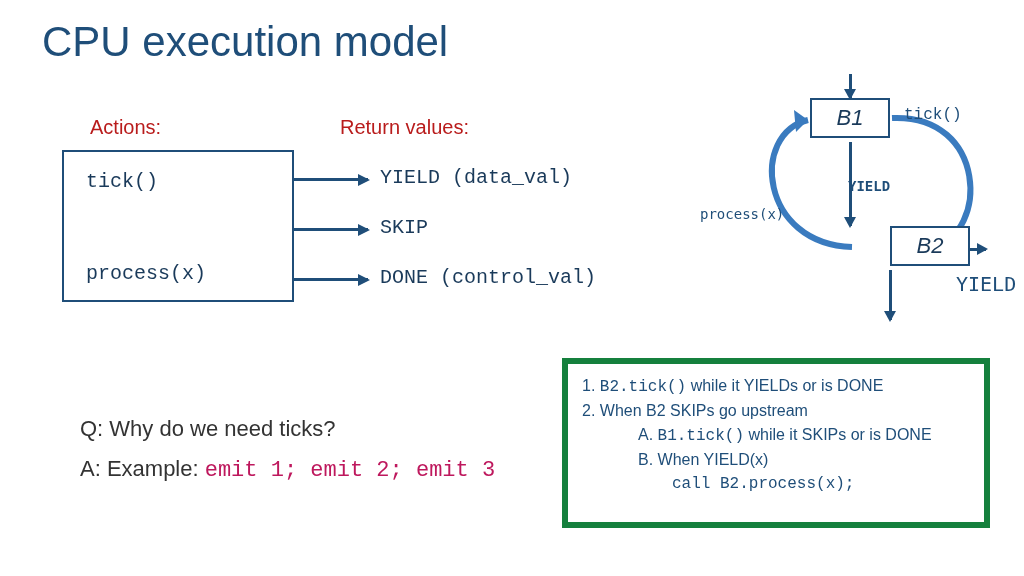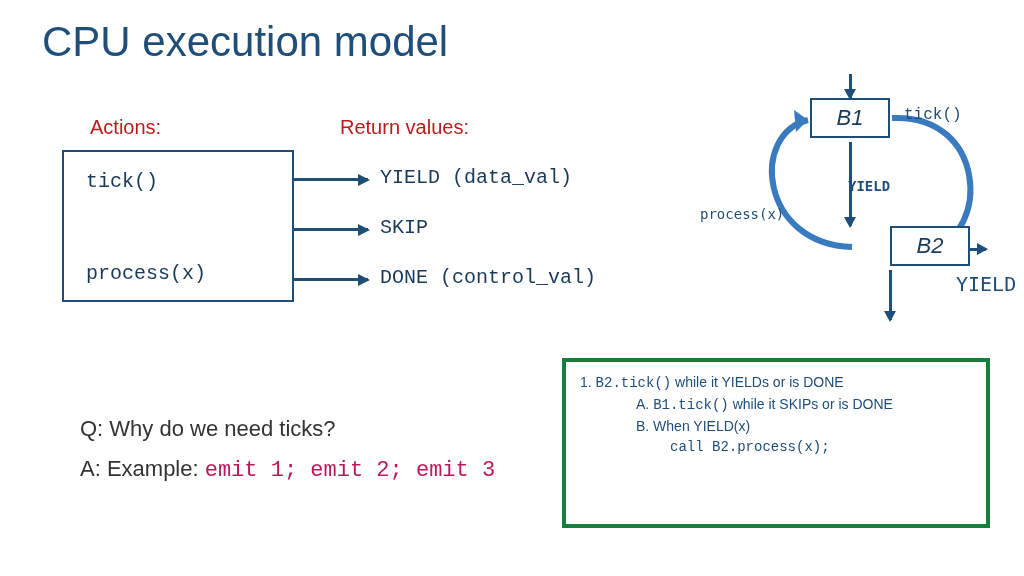--- a/index.html
+++ b/index.html
@@ -68,23 +68,23 @@
   .qa { position: absolute; left: 80px; font-size: 22px; color: #333; }
   .qa1 { top: 416px; }
   .qa2 { top: 456px; }
   .qa2 .mono { color: #be185d; }
 
   
   .algo-box {
     position: absolute;
     left: 562px; top: 358px;
     width: 428px; height: 170px;
-    border: 4px solid #15803d;
+    border: 6px solid #15803d;
     padding: 10px 14px;
-    font-size: 14px;
+    font-size: 16px;
     line-height: 1.5;
     color: #1f4e79;
   }
   .algo-box .ind2 { padding-left: 56px; }
   .algo-box .ind3 { padding-left: 90px; }
 
   
   .diagram { position: absolute; left: 700px; top: 80px; width: 300px; height: 260px; }
   .node {
     position: absolute;
@@ -172,18 +172,19 @@
   <svg class="curve" style="left:188px; top:24px;" width="110" height="160" viewBox="0 0 110 160">
     <path d="M4 14 C 100 10, 100 130, 46 142" fill="none" stroke="#3a7bbf" stroke-width="6"></path>
     <polygon points="46,142 60,130 62,152" fill="#3a7bbf"></polygon>
   </svg>
 </div>
 
 <div class="algo-box">
   <div>
     <span>1. </span><span class="mono">B2.tick()</span><span>  while it YIELDs or is DONE</span>
   </div>
+  <div>2.   When B2 SKIPs go upstream</div>
   <div class="ind2">
     <span>A. </span><span class="mono">B1.tick()</span><span>  while it SKIPs or is DONE</span>
   </div>
   <div class="ind2">B.   When YIELD(x)</div>
   <div class="ind3 mono">call B2.process(x);</div>
 </div>
 
 </body></html>

